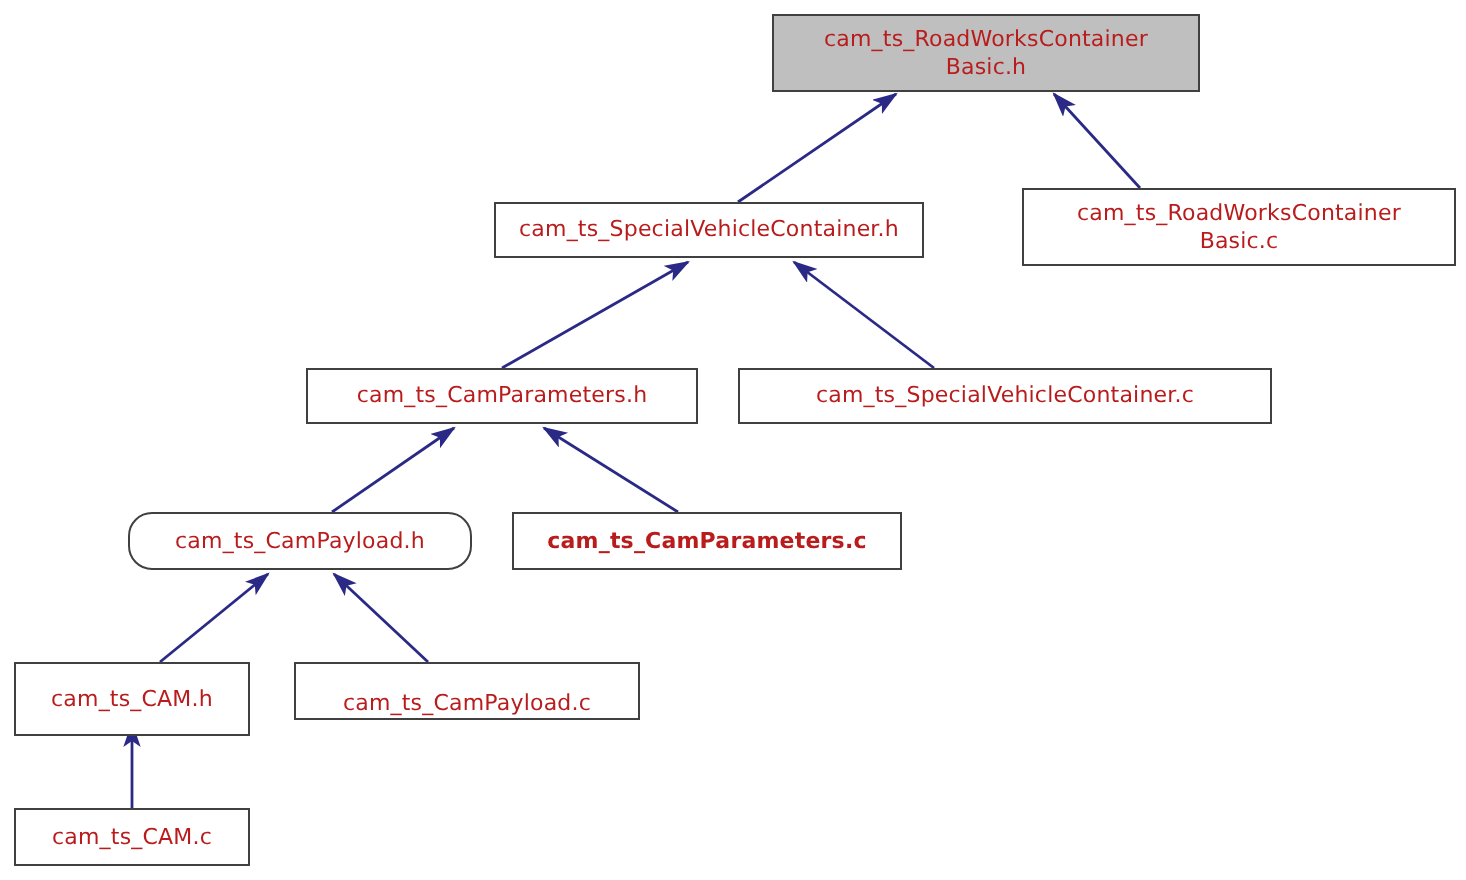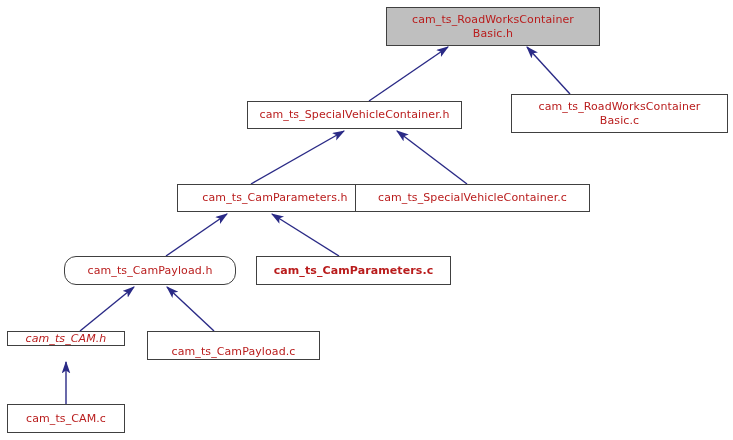--- a/index.html
+++ b/index.html
@@ -73,21 +73,21 @@
         <line x1="214" y1="331" x2="167" y2="287" stroke="#2a2a86" stroke-width="1.4" marker-end="url(#arrowhead)"></line>
         <line x1="66" y1="404" x2="66" y2="362" stroke="#2a2a86" stroke-width="1.4" marker-end="url(#arrowhead)"></line>
       </g>
   </svg>
   <div id="nodes-group">
       <div class="node current" style="left: 386px; top: 7px; width: 214px; height: 39px;"><span class="node-label">cam_ts_RoadWorksContainer
 Basic.h</span></div>
       <div class="node" style="left: 247px; top: 101px; width: 215px; height: 28px;"><span class="node-label">cam_ts_SpecialVehicleContainer.h</span></div>
       <div class="node" style="left: 511px; top: 94px; width: 217px; height: 39px;"><span class="node-label">cam_ts_RoadWorksContainer
 Basic.c</span></div>
-      <div class="node" style="left: 153px; top: 184px; width: 196px; height: 28px; margin-left: 24px;"><span class="node-label">cam_ts_CamParameters.h</span></div>
-      <div class="node" style="left: 355px; top: 184px; width: 235px; height: 28px;"><span class="node-label">cam_ts_SpecialVehicleContainer.c</span></div>
+      <div class="node" style="left: 153px; top: 184px; width: 196px; height: 28px;"><span class="node-label">cam_ts_CamParameters.h</span></div>
+      <div class="node" style="left: 369px; top: 184px; width: 267px; height: 28px;"><span class="node-label">cam_ts_SpecialVehicleContainer.c</span></div>
       <div class="node" style="left: 64px; top: 256px; width: 172px; height: 29px; border-radius: 12px;"><span class="node-label">cam_ts_CamPayload.h</span></div>
       <div class="node" style="left: 256px; top: 256px; width: 195px; height: 29px; font-weight: bold;"><span class="node-label">cam_ts_CamParameters.c</span></div>
-      <div class="node" style="left: 7px; top: 331px; width: 118px; height: 15px; font-style: italic;"><span class="node-label">cam_ts_CAM.h</span></div>
+      <div class="node" style="left: 7px; top: 331px; width: 118px; height: 37px;"><span class="node-label">cam_ts_CAM.h</span></div>
       <div class="node" style="left: 147px; top: 331px; width: 173px; height: 29px; align-items: flex-end;"><span class="node-label">cam_ts_CamPayload.c</span></div>
       <div class="node" style="left: 7px; top: 404px; width: 118px; height: 29px;"><span class="node-label">cam_ts_CAM.c</span></div>
     </div>
 </div>
 
 </body></html>

